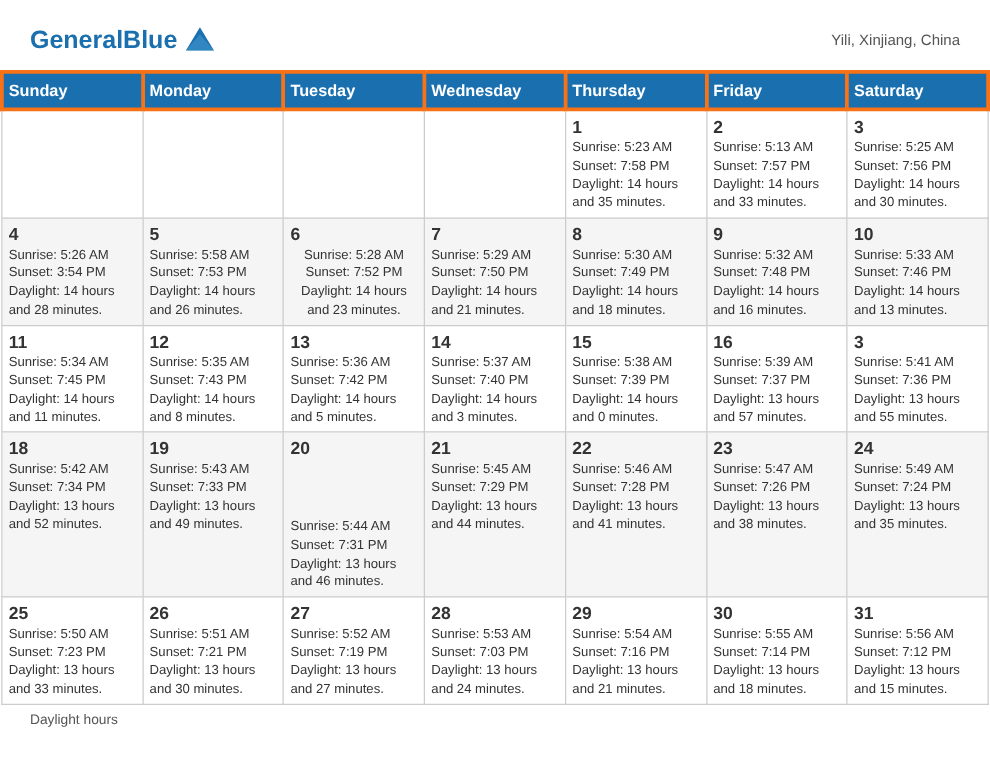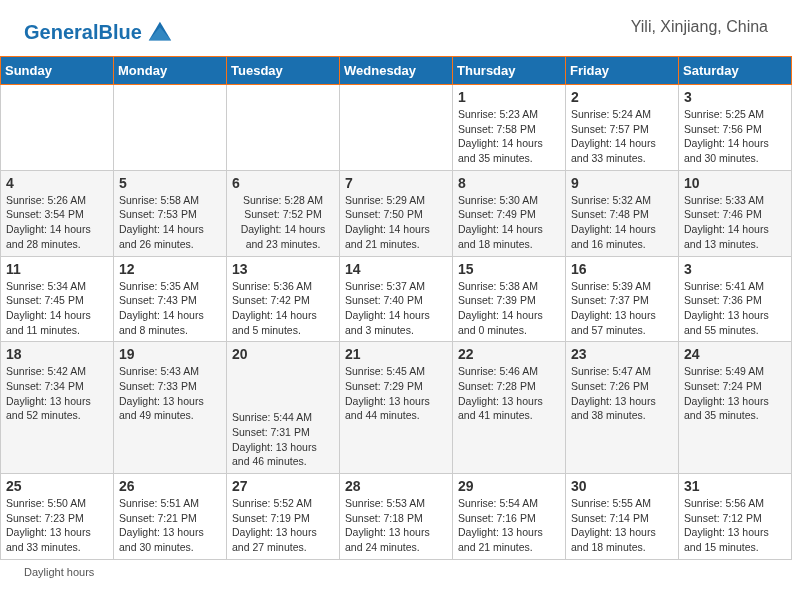--- a/index.html
+++ b/index.html
@@ -6,21 +6,21 @@
     body {
       font-family: Arial, sans-serif;
       background: #fff;
       width: 792px;
       min-height: 612px;
       overflow: hidden;
     }
     .header {
       display: flex;
       justify-content: space-between;
-      align-items: flex-start;
+      align-items: center;
       padding: 18px 24px 10px 24px;
     }
     .logo {
       display: flex;
       align-items: center;
     }
     .logo-text {
       font-size: 20px;
       font-weight: bold;
       color: #333;
@@ -36,37 +36,37 @@
     }
     .title-block {
       text-align: right;
     }
     .month-title {
       font-size: 36px;
       font-weight: normal;
       color: #333;
     }
     .location-title {
-      font-size: 16px;
+      font-size: 12px;
       color: #555;
     }
     .calendar {
       width: 100%;
       border-collapse: collapse;
       font-size: 11px;
       margin: 0;
     }
     .calendar thead th {
       background: #1a6faf;
       color: #fff;
       padding: 6px 4px;
       text-align: left;
       font-size: 13px;
       font-weight: bold;
-      border: 1px solid #f97316;
+      border: 3px solid #f97316;
     }
     .calendar tbody td {
       border: 1px solid #ccc;
       vertical-align: top;
       padding: 4px 5px;
       width: 113px;
       min-height: 80px;
       background: #fff;
     }
     .calendar tbody tr:nth-child(even) td {
@@ -135,21 +135,21 @@
           <td class="empty-cell"></td>
           <td>
             <div class="day-number">1</div>
             <div class="day-info" style="white-space: pre-line;">Sunrise: 5:23 AM
 Sunset: 7:58 PM
 Daylight: 14 hours
 and 35 minutes.</div>
           </td>
           <td>
             <div class="day-number">2</div>
-            <div class="day-info" style="white-space: pre-line;">Sunrise: 5:24 AM
+            <div class="day-info" style="white-space: pre-line;">Sunrise: 5:13 AM
 Sunset: 7:57 PM
 Daylight: 14 hours
 and 33 minutes.</div>
           </td>
           <td>
             <div class="day-number">3</div>
             <div class="day-info" style="white-space: pre-line;">Sunrise: 5:25 AM
 Sunset: 7:56 PM
 Daylight: 14 hours
 and 30 minutes.</div>
@@ -326,21 +326,21 @@
           <td>
             <div class="day-number">27</div>
             <div class="day-info" style="white-space: pre-line;">Sunrise: 5:52 AM
 Sunset: 7:19 PM
 Daylight: 13 hours
 and 27 minutes.</div>
           </td>
           <td>
             <div class="day-number">28</div>
             <div class="day-info" style="white-space: pre-line;">Sunrise: 5:53 AM
-Sunset: 7:18 PM
+Sunset: 7:03 PM
 Daylight: 13 hours
 and 24 minutes.</div>
           </td>
           <td>
             <div class="day-number">29</div>
             <div class="day-info" style="white-space: pre-line;">Sunrise: 5:54 AM
 Sunset: 7:16 PM
 Daylight: 13 hours
 and 21 minutes.</div>
           </td>

